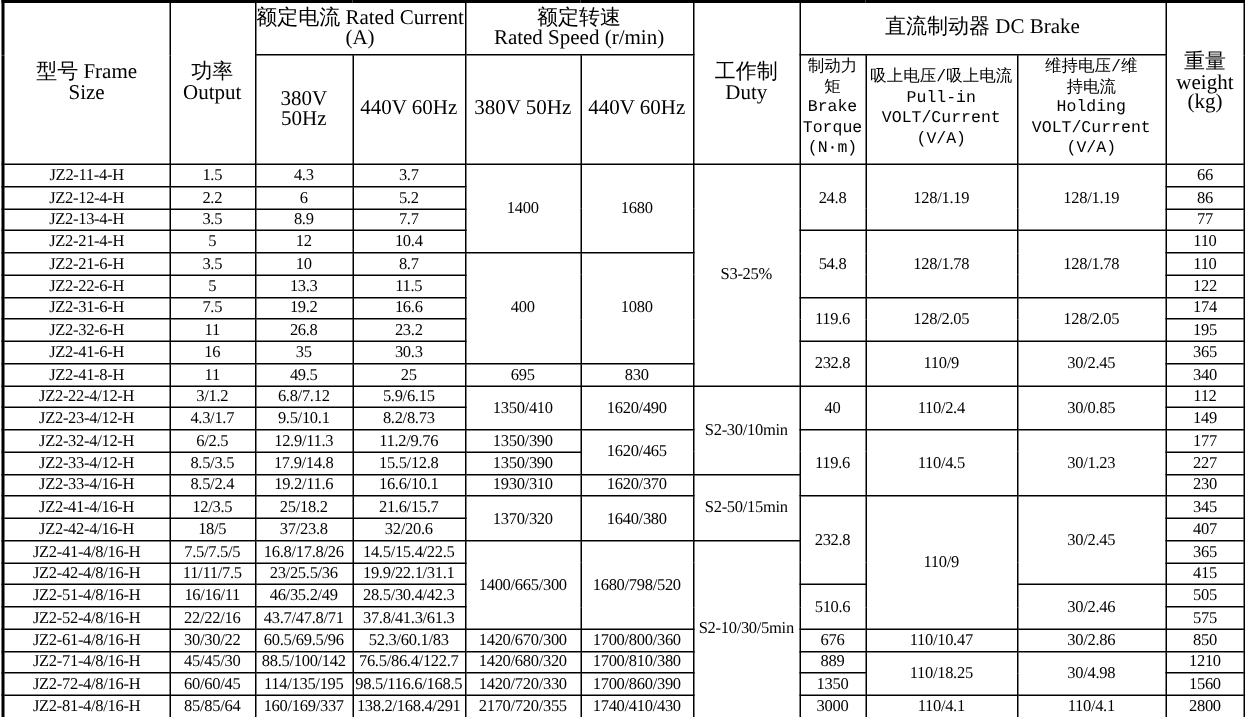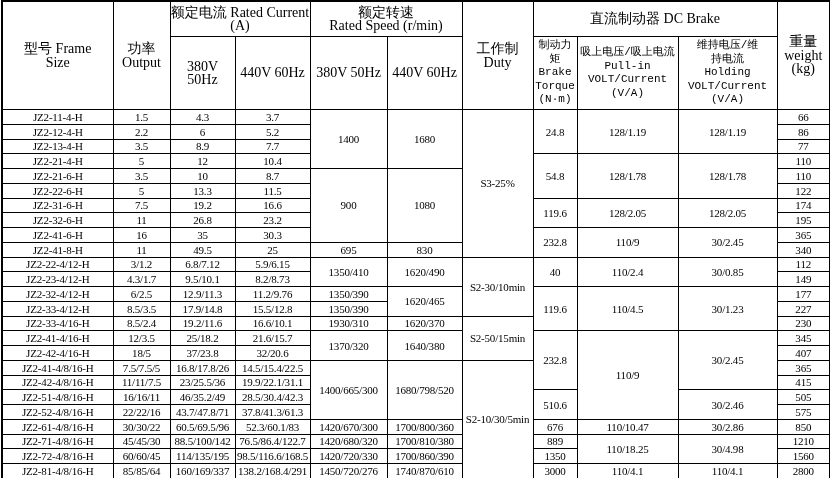--- a/index.html
+++ b/index.html
@@ -151,21 +151,21 @@
           <td rowspan="3">54.8</td>
           <td rowspan="3">128/1.78</td>
           <td rowspan="3">128/1.78</td>
           <td>110</td>
         </tr>
         <tr>
           <td>JZ2-21-6-H</td>
           <td>3.5</td>
           <td>10</td>
           <td>8.7</td>
-          <td rowspan="5">900</td>
+          <td rowspan="5">400</td>
           <td rowspan="5">1080</td>
           <td>110</td>
         </tr>
         <tr>
           <td>JZ2-22-6-H</td>
           <td>5</td>
           <td>13.3</td>
           <td>11.5</td>
           <td>122</td>
         </tr>
@@ -339,22 +339,22 @@
           <td>1420/720/330</td>
           <td>1700/860/390</td>
           <td>1350</td>
           <td>1560</td>
         </tr>
         <tr>
           <td>JZ2-81-4/8/16-H</td>
           <td>85/85/64</td>
           <td>160/169/337</td>
           <td>138.2/168.4/291</td>
-          <td>1450/720/276</td>
-          <td>1740/870/610</td>
+          <td>2170/720/355</td>
+          <td>1740/410/430</td>
           <td>3000</td>
           <td>110/4.1</td>
           <td>110/4.1</td>
           <td>2800</td>
         </tr>
       </tbody>
   </table>
 </div>
 
 </body></html>

